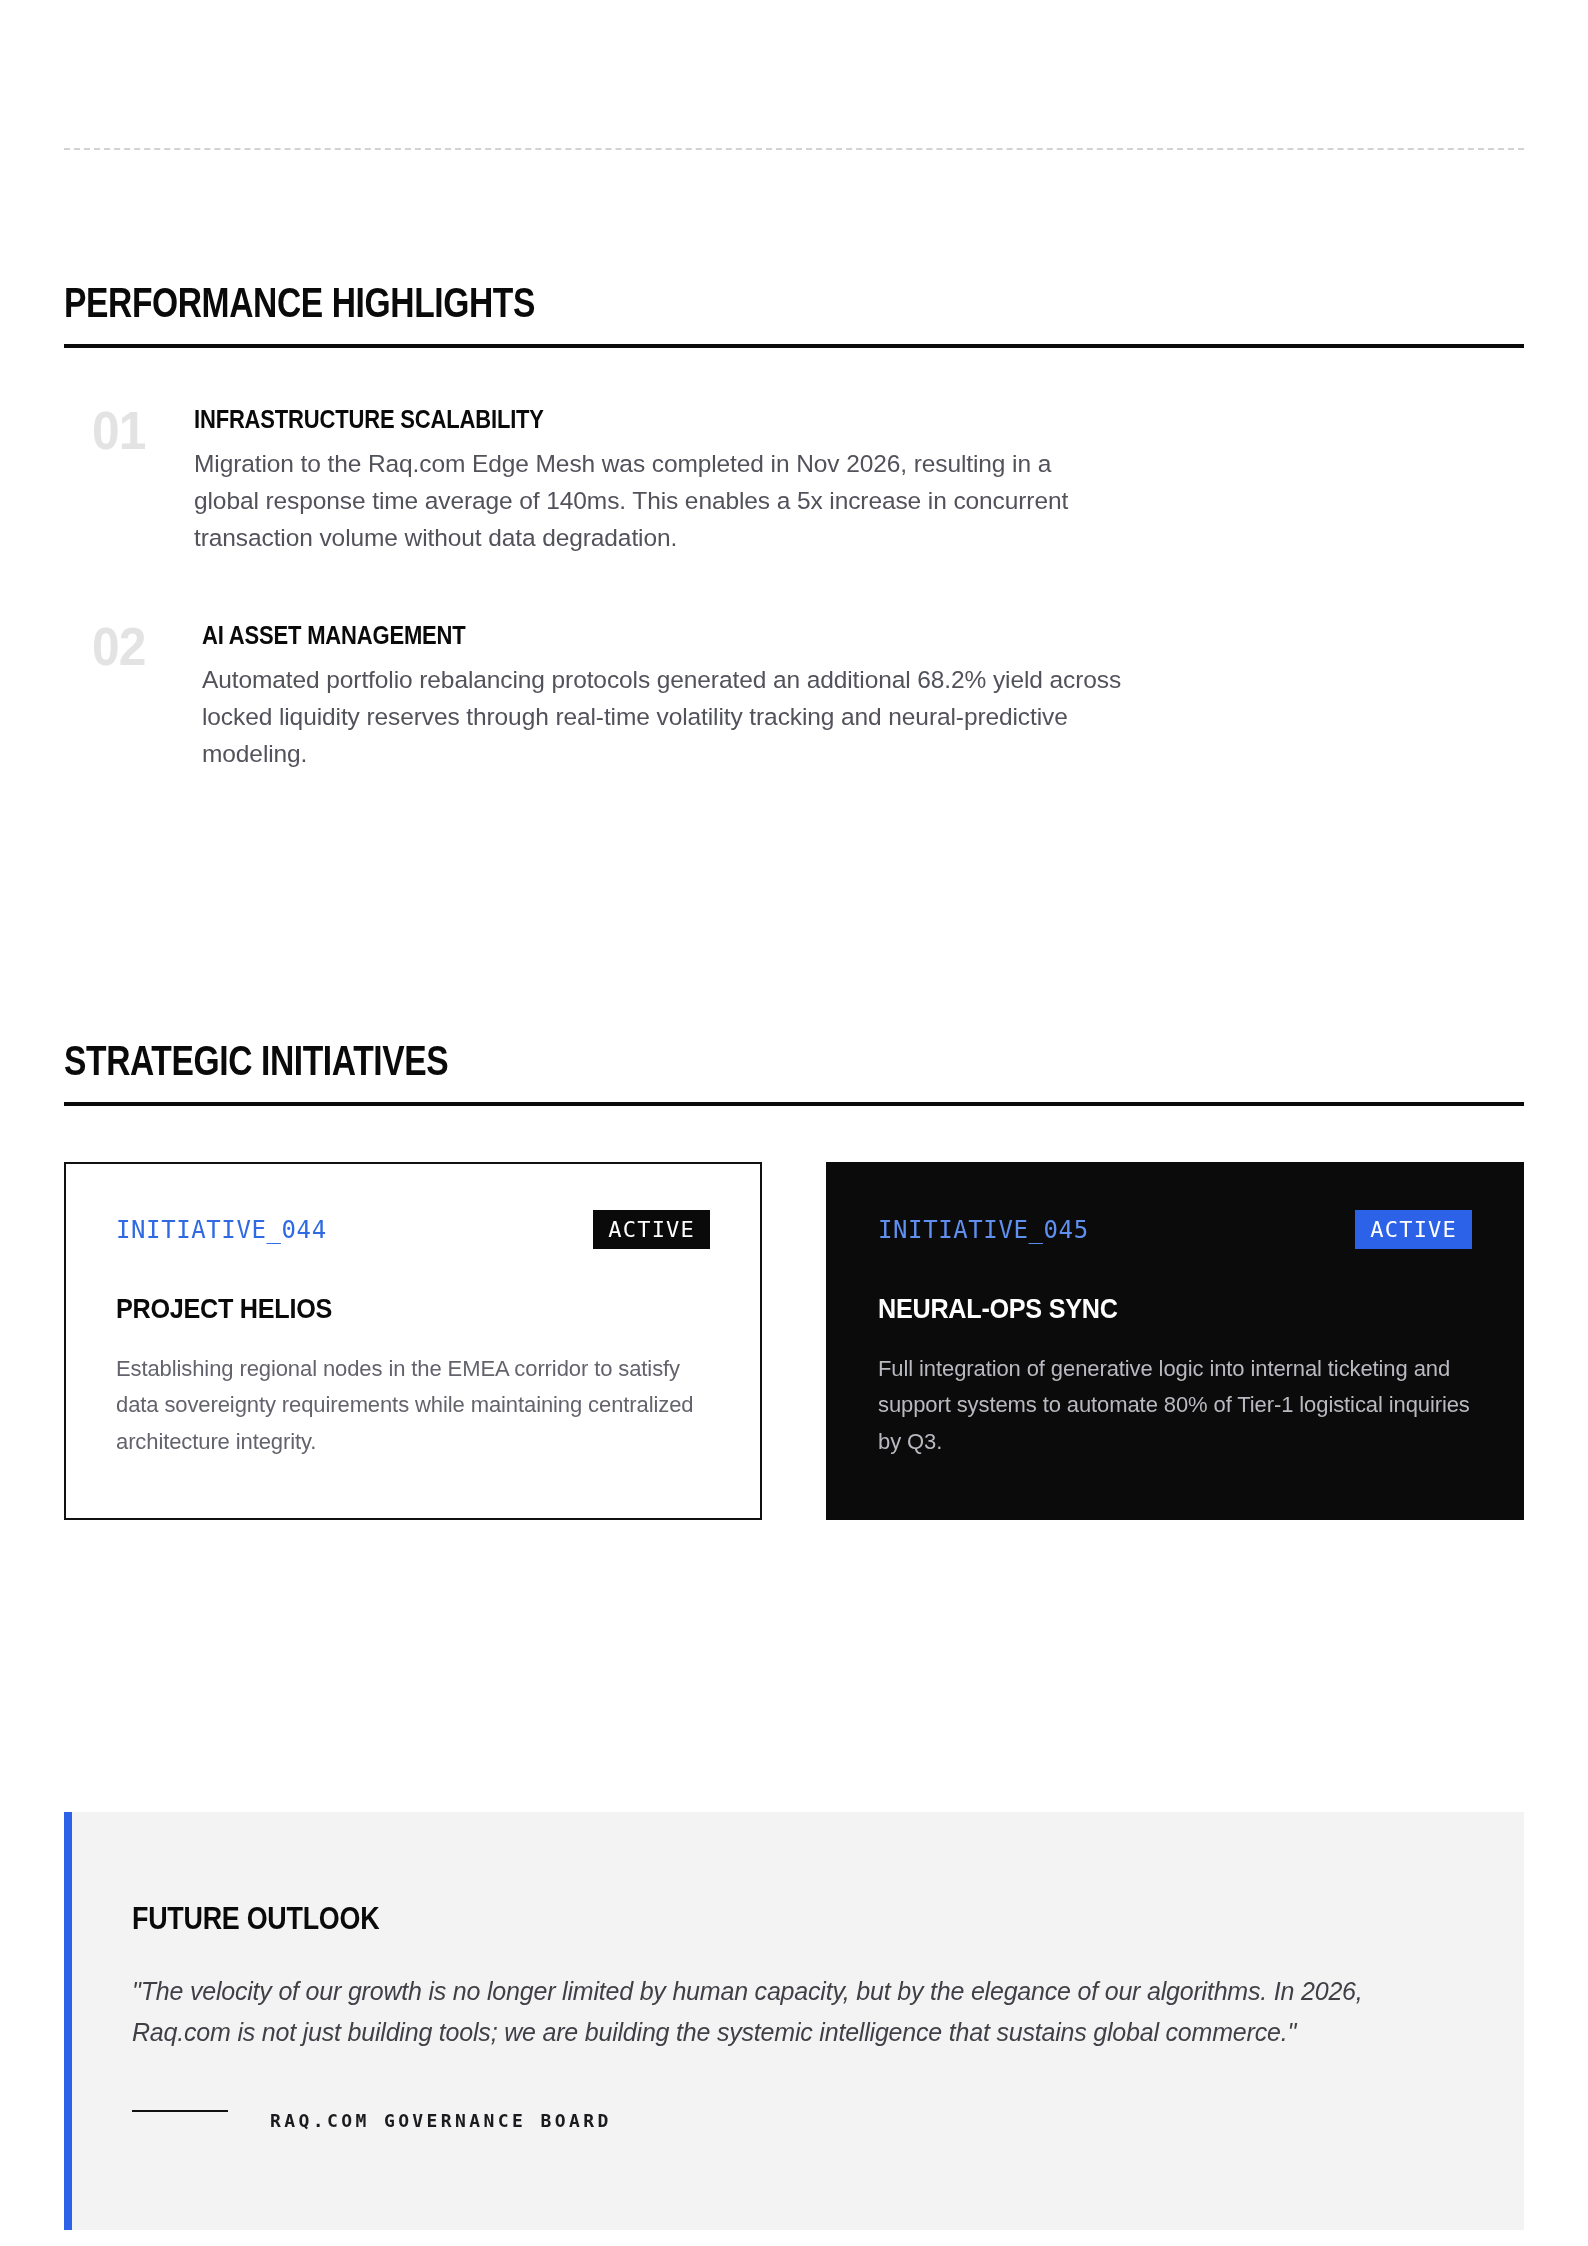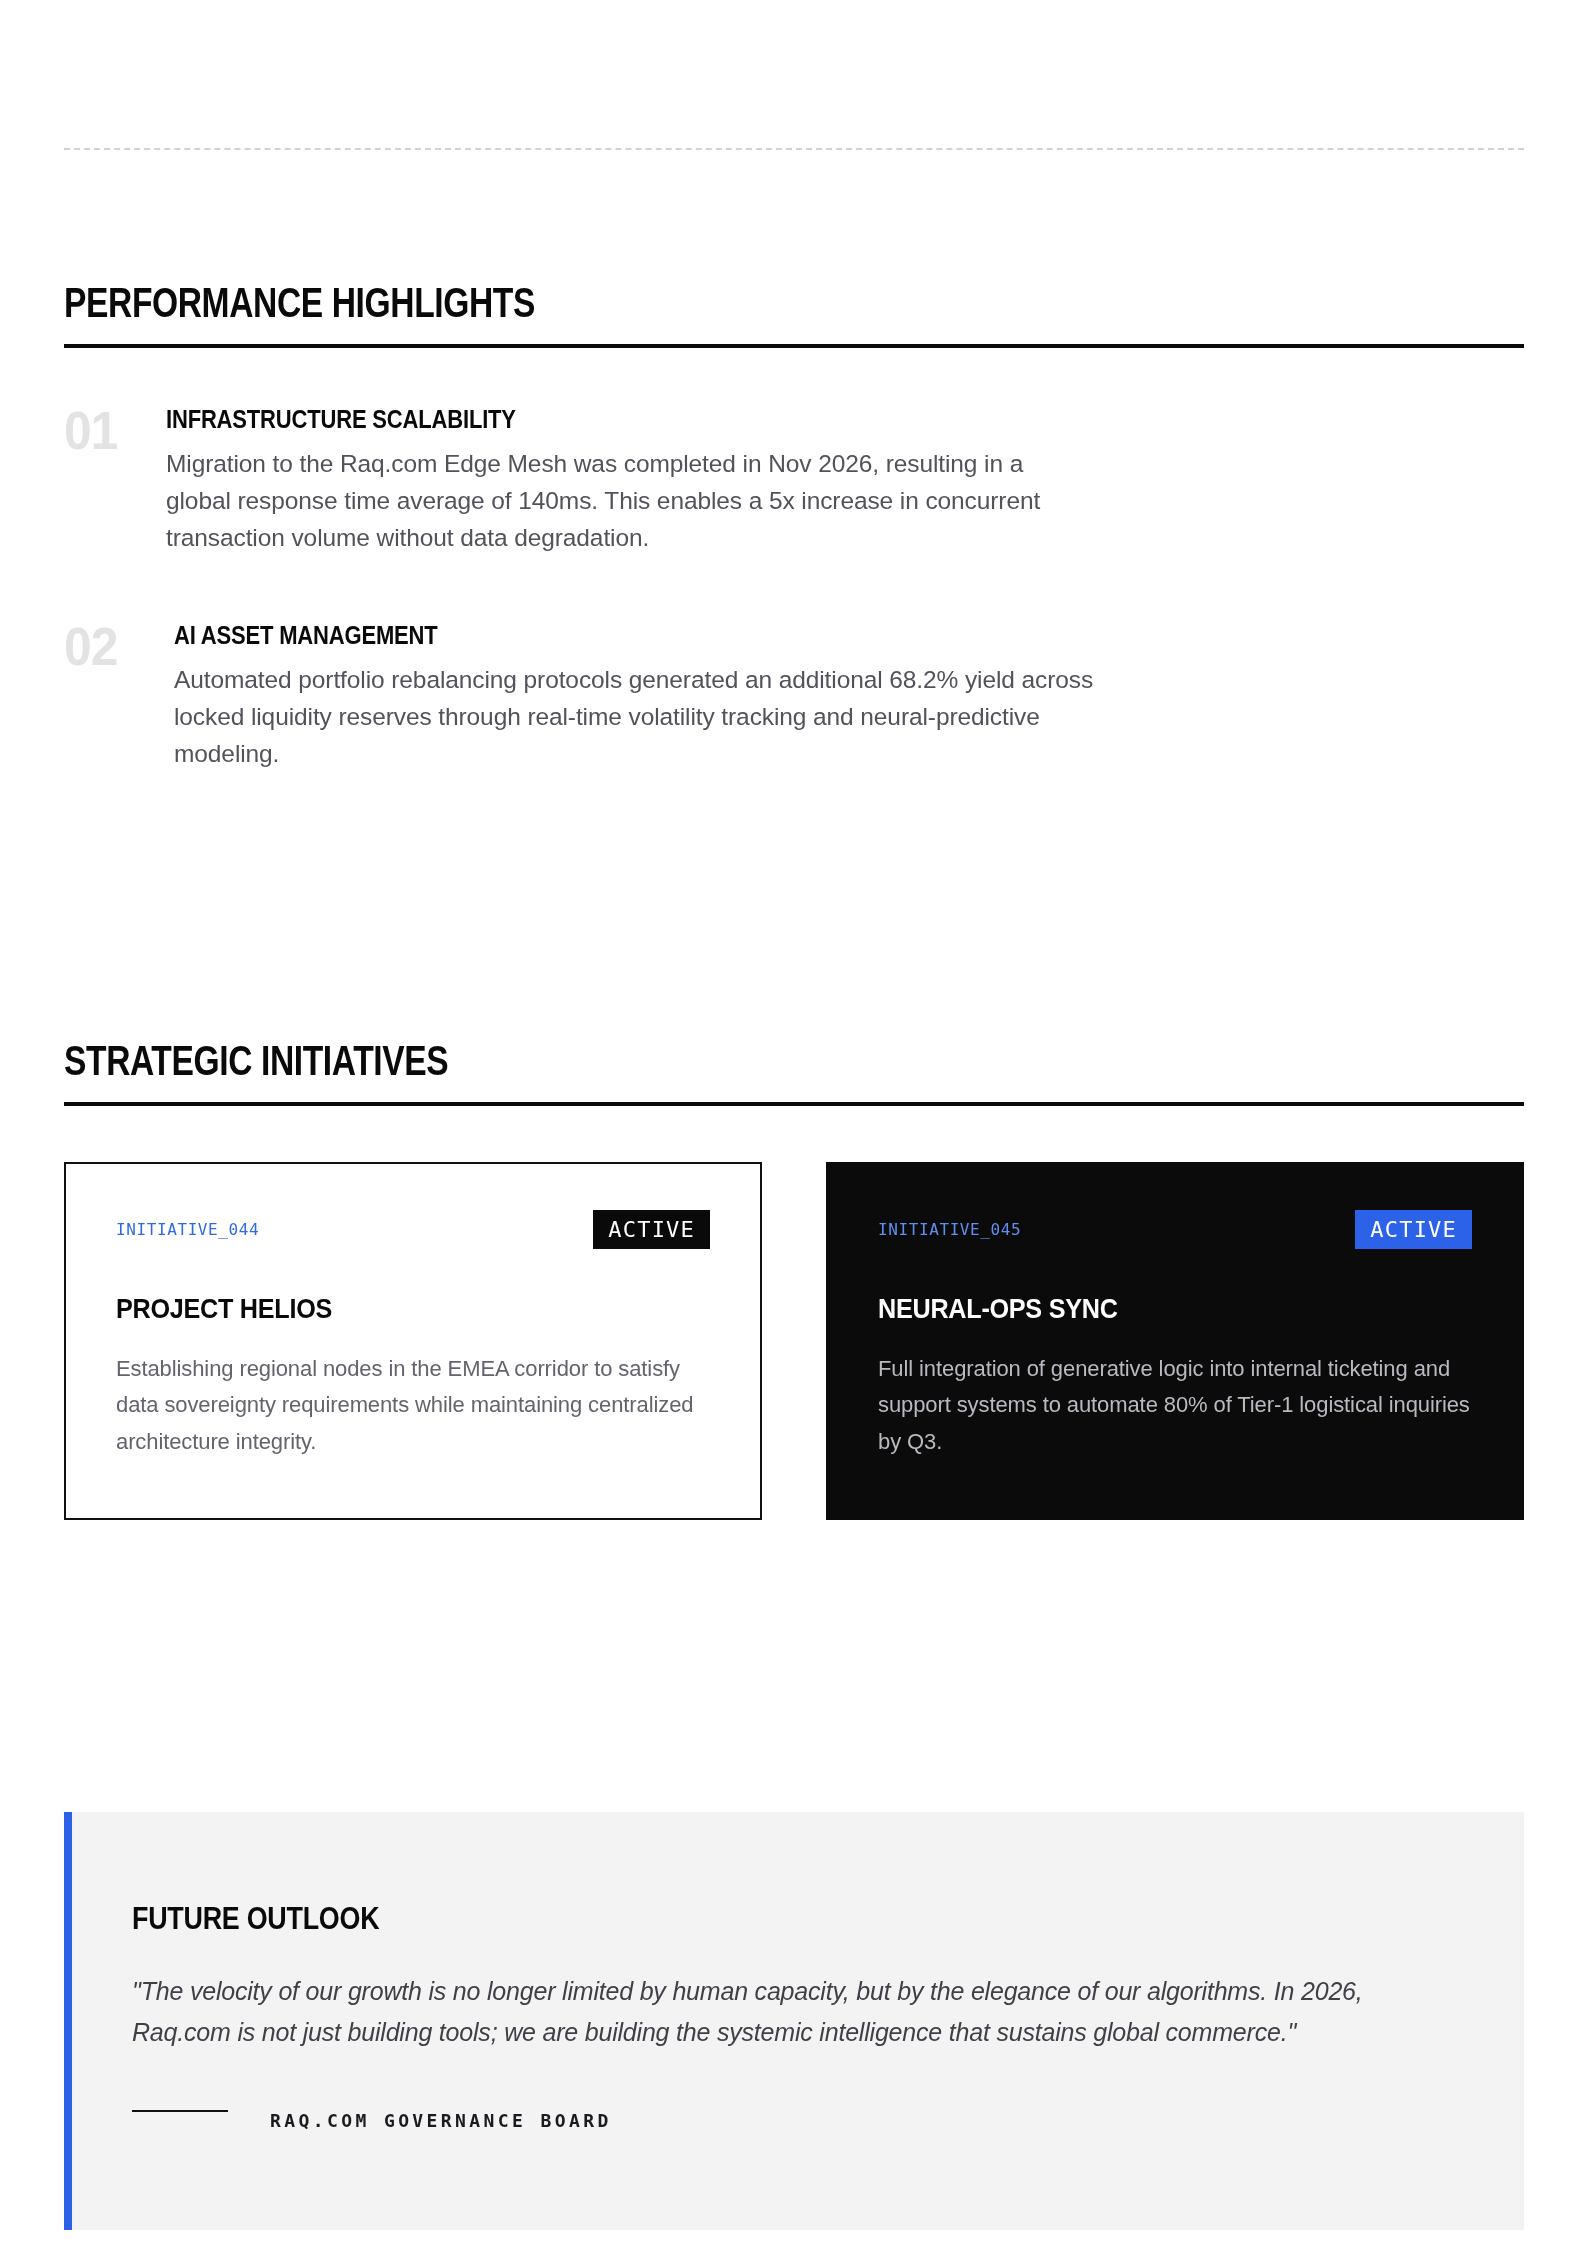--- a/index.html
+++ b/index.html
@@ -61,20 +61,21 @@
   }
 
   
   #highlights { top: 282px; }
 
   .highlight-list { margin-top: 58px; }
 
   .highlight {
     display: flex;
     align-items: flex-start;
+    margin-left: 28px;
   }
 
   .highlight + .highlight { margin-top: 66px; }
 
   .hl-num {
     width: 102px;
     flex: 0 0 102px;
     font-weight: 700;
     font-size: 54px;
     line-height: 0.92;
@@ -135,21 +136,21 @@
 
   .card-head {
     display: flex;
     align-items: center;
     justify-content: space-between;
     margin-bottom: 44px;
   }
 
   .card-code {
     font-family: "DejaVu Sans Mono", monospace;
-    font-size: 16px;
+    font-size: 24px;
     letter-spacing: 0.6px;
     color: #2f6ae3;
   }
 
   .card.dark .card-code { color: #5f90f0; }
 
   .badge {
     font-family: "DejaVu Sans Mono", monospace;
     font-size: 22px;
     letter-spacing: 1.2px;

